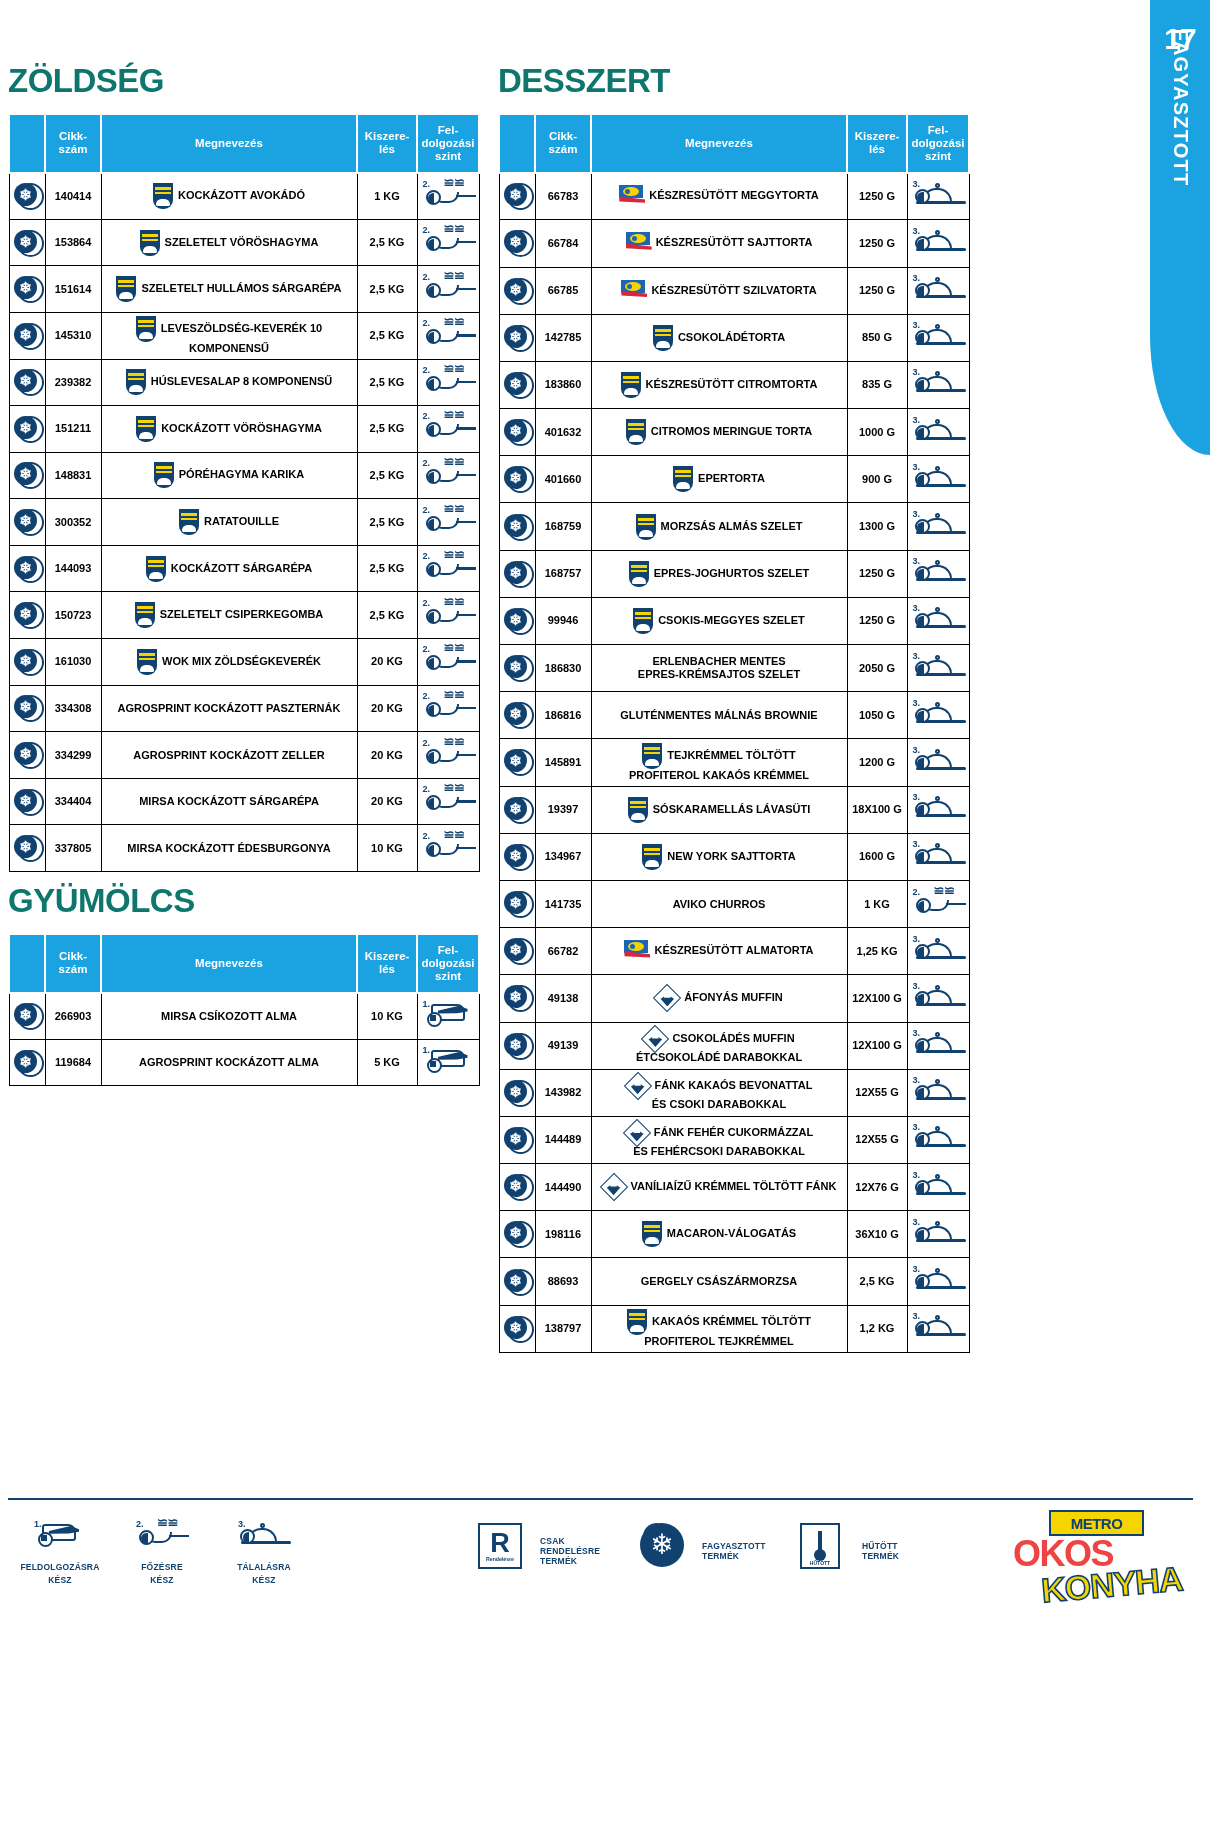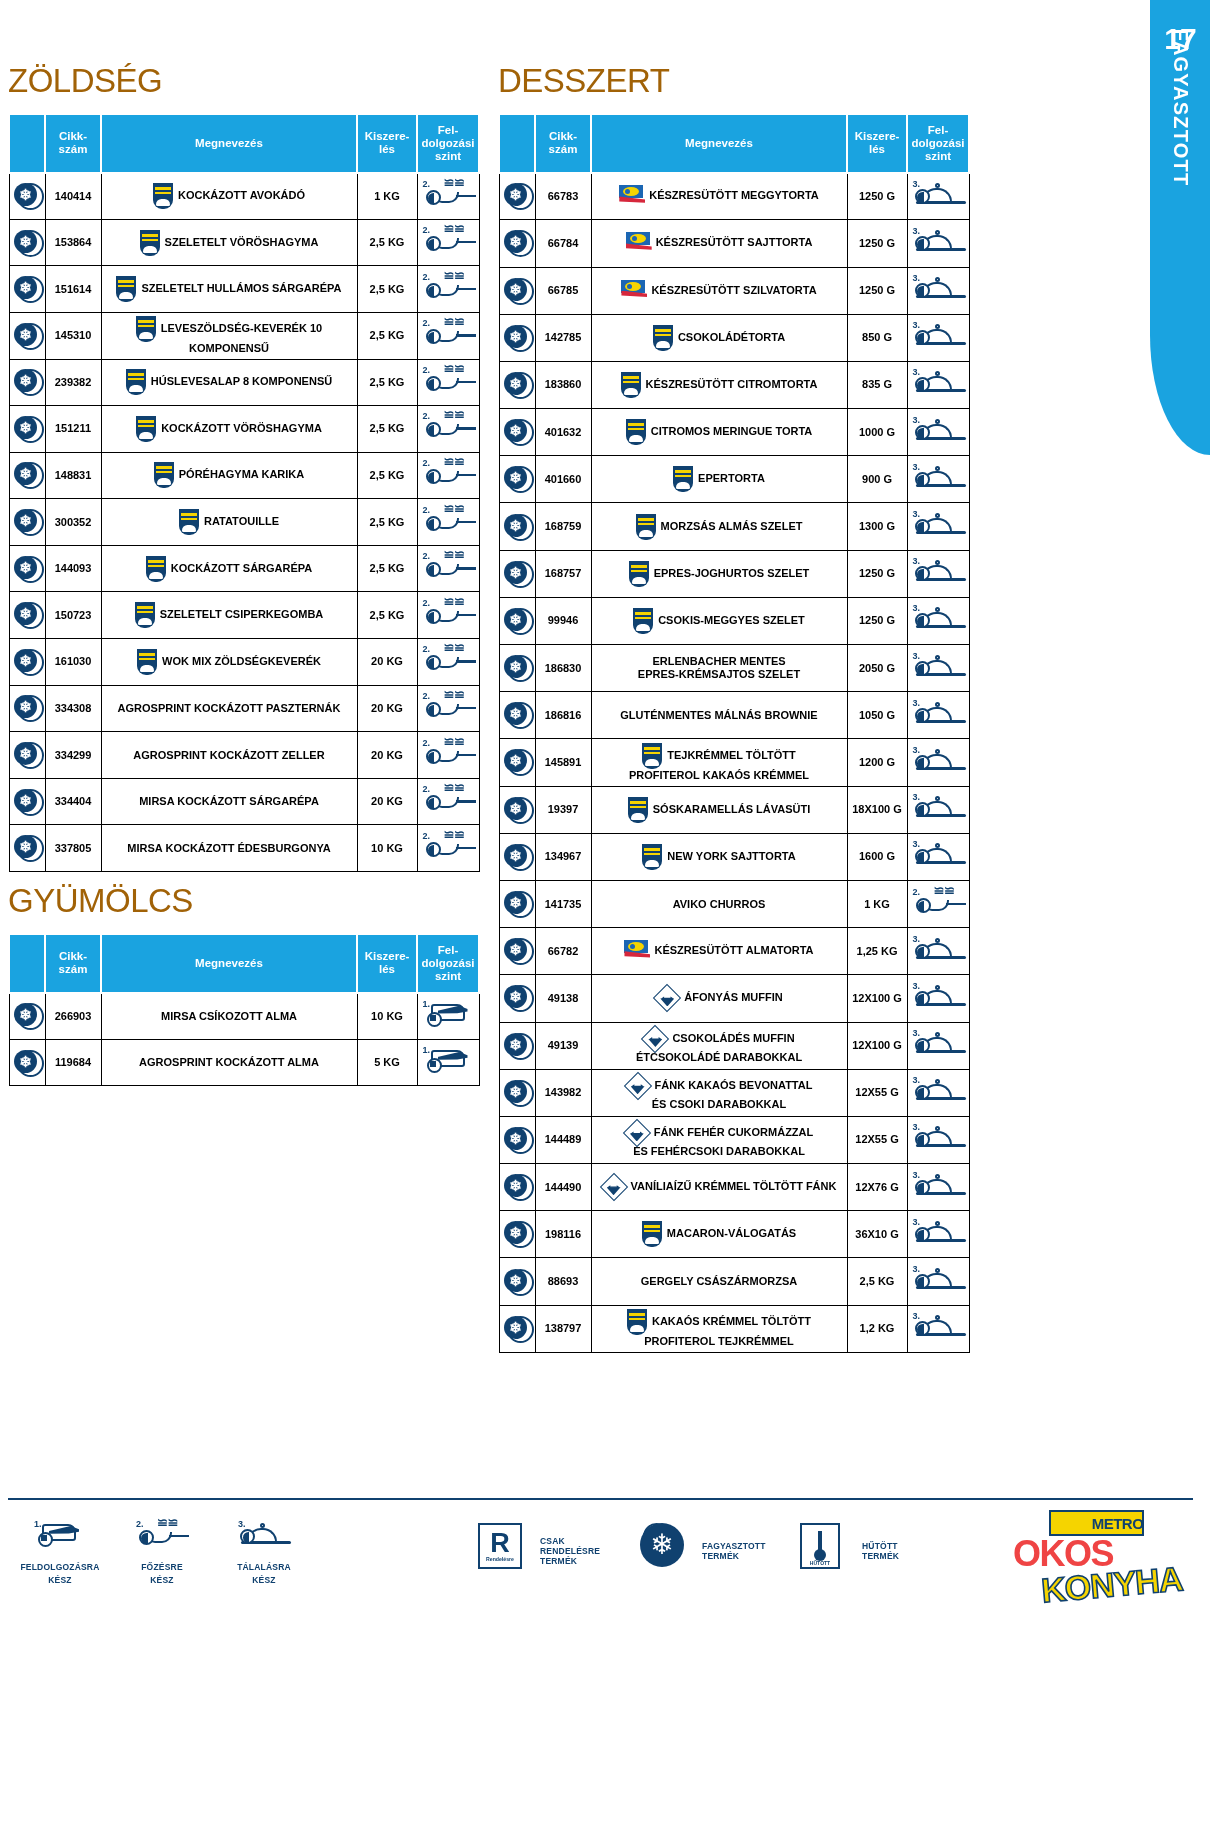--- a/index.html
+++ b/index.html
@@ -27,22 +27,22 @@
     position: absolute; top: 96px; left: -72px;
     width: 205px; text-align: center;
     transform: rotate(90deg); transform-origin: center;
     color: #ffffff; font-size: 20px; font-weight: bold;
     letter-spacing: 1.2px;
   }
 
   
   .sect-title {
     position: absolute;
-    color: #a16207;
-    font-size: 33px; font-weight: normal; letter-spacing: -0.5px;
+    color: #0f766e;
+    font-size: 33px; font-weight: bold; letter-spacing: -0.5px;
   }
 
   
   .tbl { position: absolute; border-collapse: collapse; table-layout: fixed; }
   .tbl .hdr td {
     background: #1aa3e0; color: #ffffff;
     font-size: 11.5px; font-weight: bold; text-align: center;
     padding: 9px 2px; line-height: 1.12; border: 2px solid #ffffff;
   }
   .tbl td {
@@ -251,21 +251,21 @@
   
   .metro{
     position:absolute; right:18px; top:40px; width:195px; height:95px;
   }
   .metro .mbadge{
     position:absolute; left:52px; top:0; width:95px; height:26px;
     background:#f5d400; border:2px solid #10416f;
     display:flex; align-items:center; justify-content:center;
   }
   .metro .mbadge span{
-    font-size:15px; font-weight:bold; color:#10416f; letter-spacing:-0.5px;padding-left:42px;
+    font-size:15px; font-weight:bold; color:#10416f; letter-spacing:-0.5px;
   }
   .metro .okos{
     position:absolute; left:16px; top:24px; width:175px;
     font-size:36px; font-weight:bold; color:#ef4444;
     letter-spacing:-1.5px; line-height:40px;
   }
   .metro .konyha{
     position:absolute; left:44px; top:56px; width:175px;
     font-size:34px; font-weight:bold; color:#f5d400;
     letter-spacing:-1px; line-height:34px;

